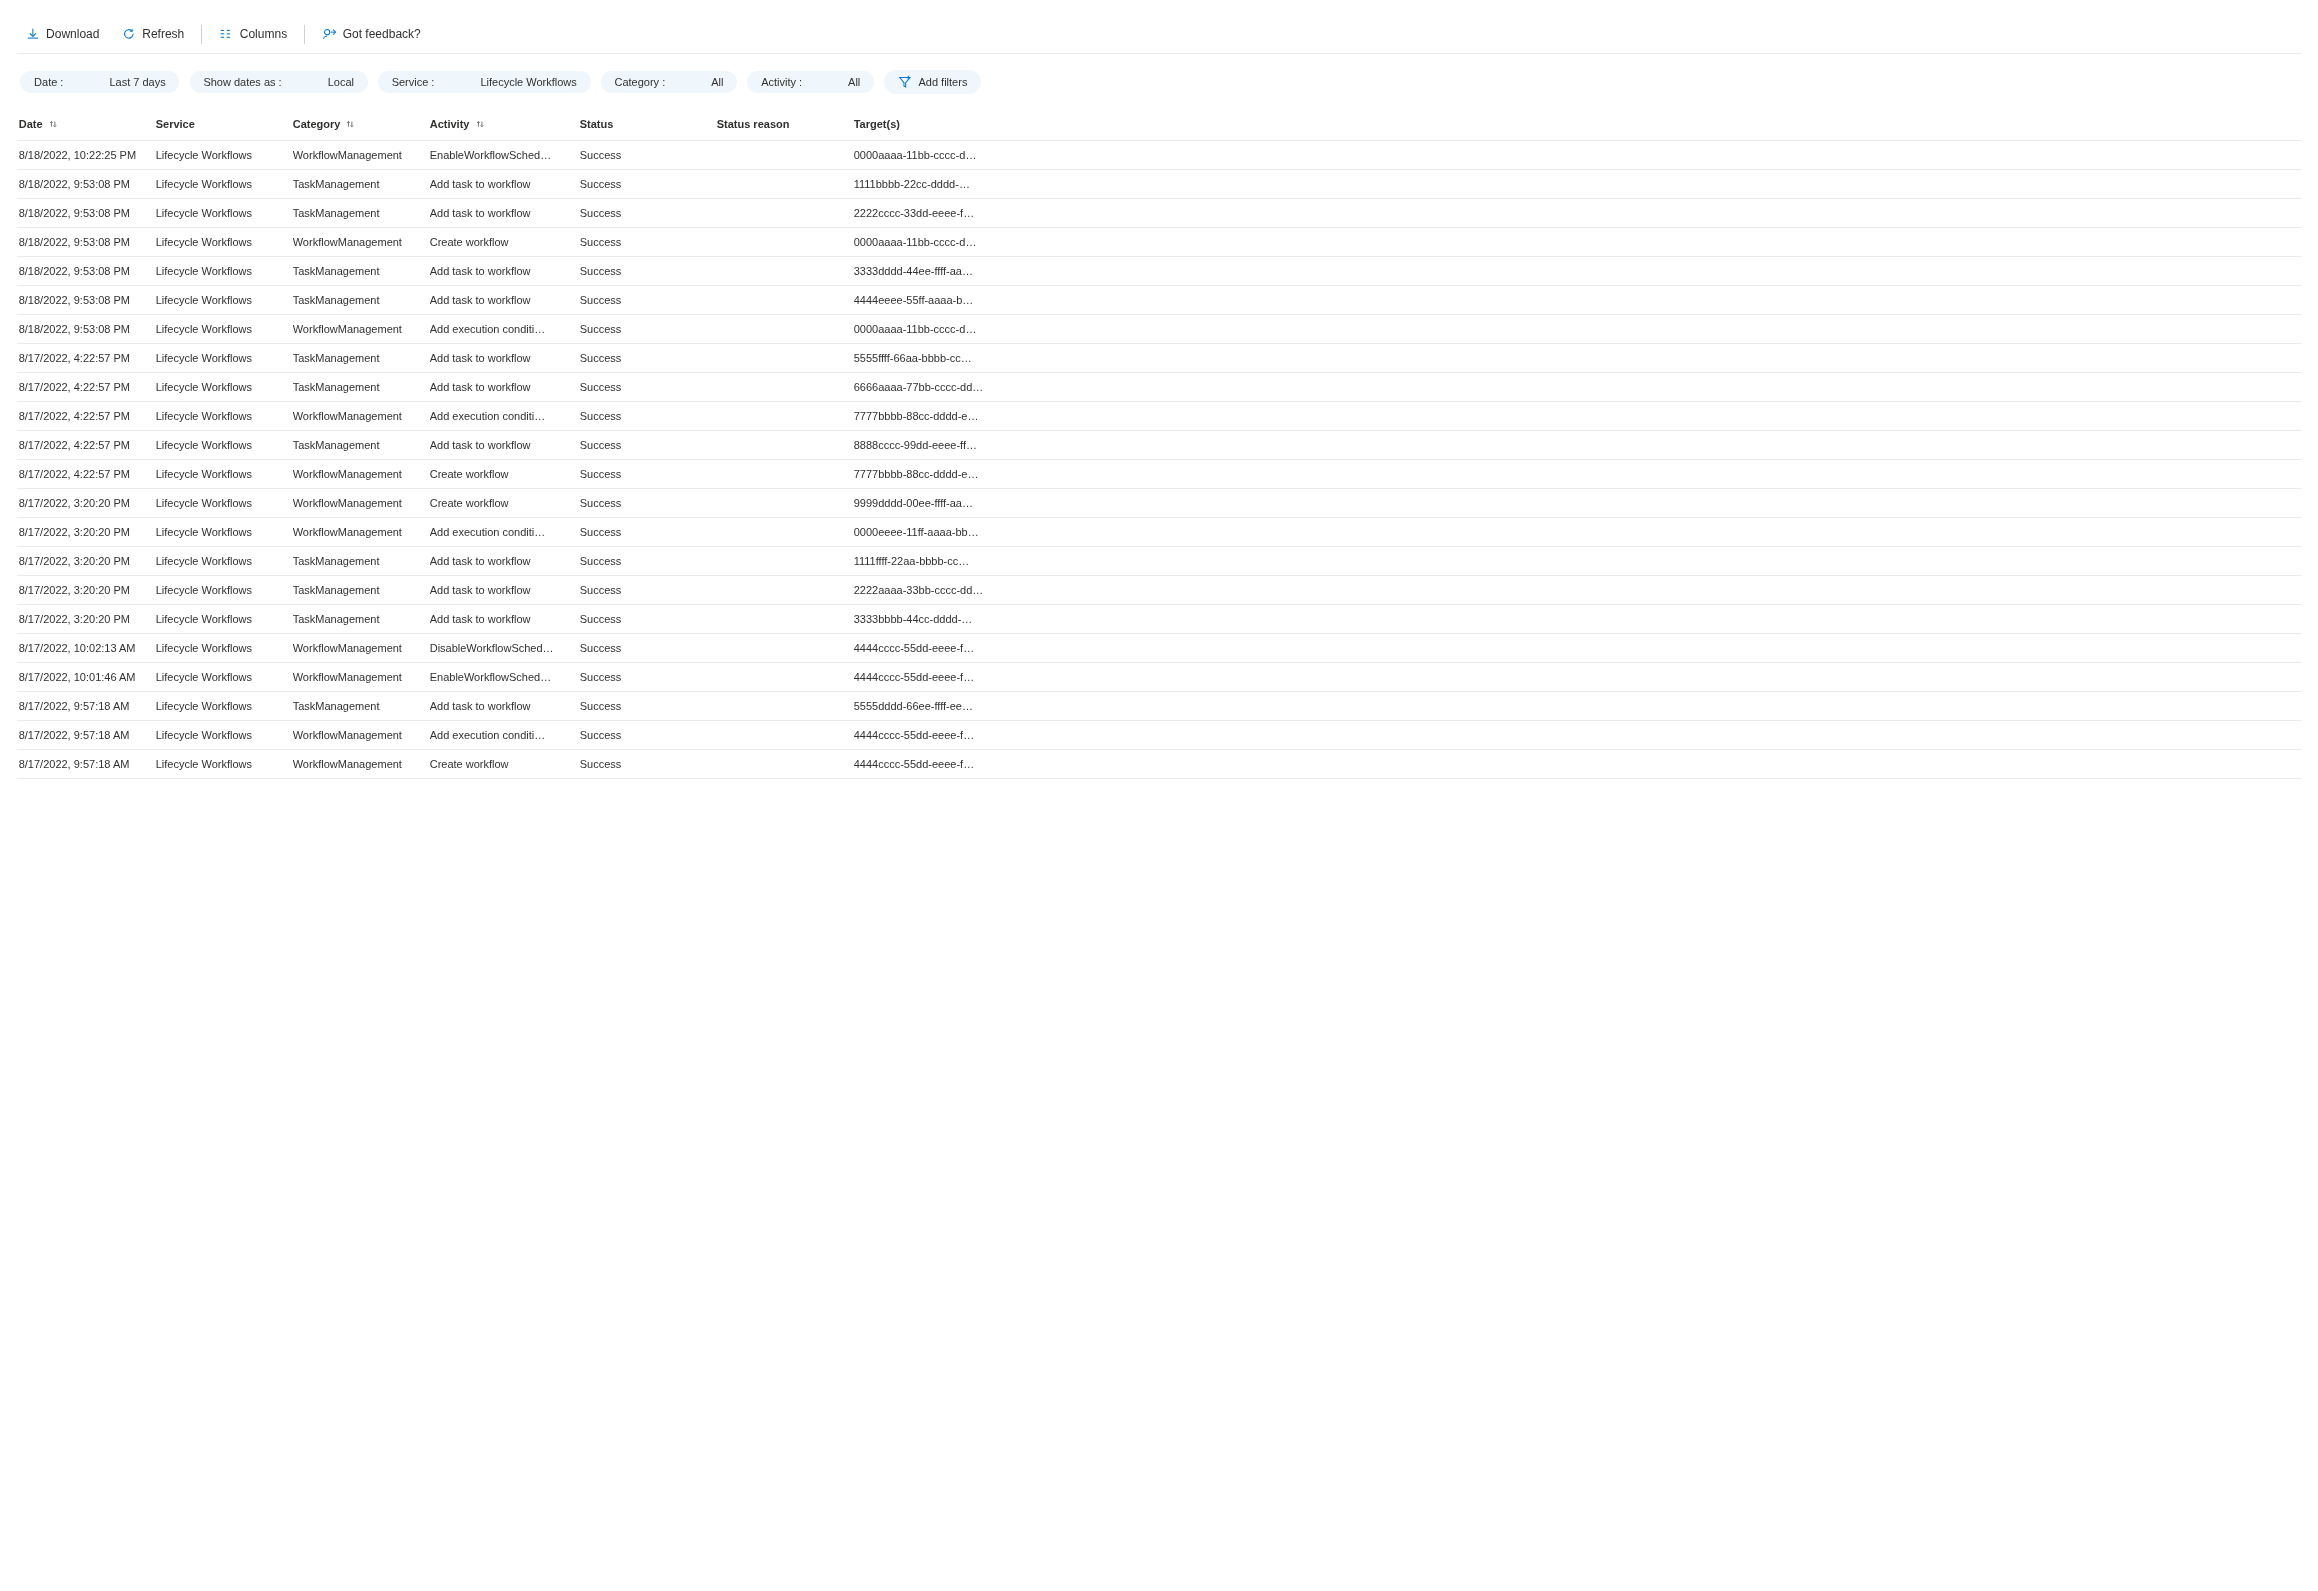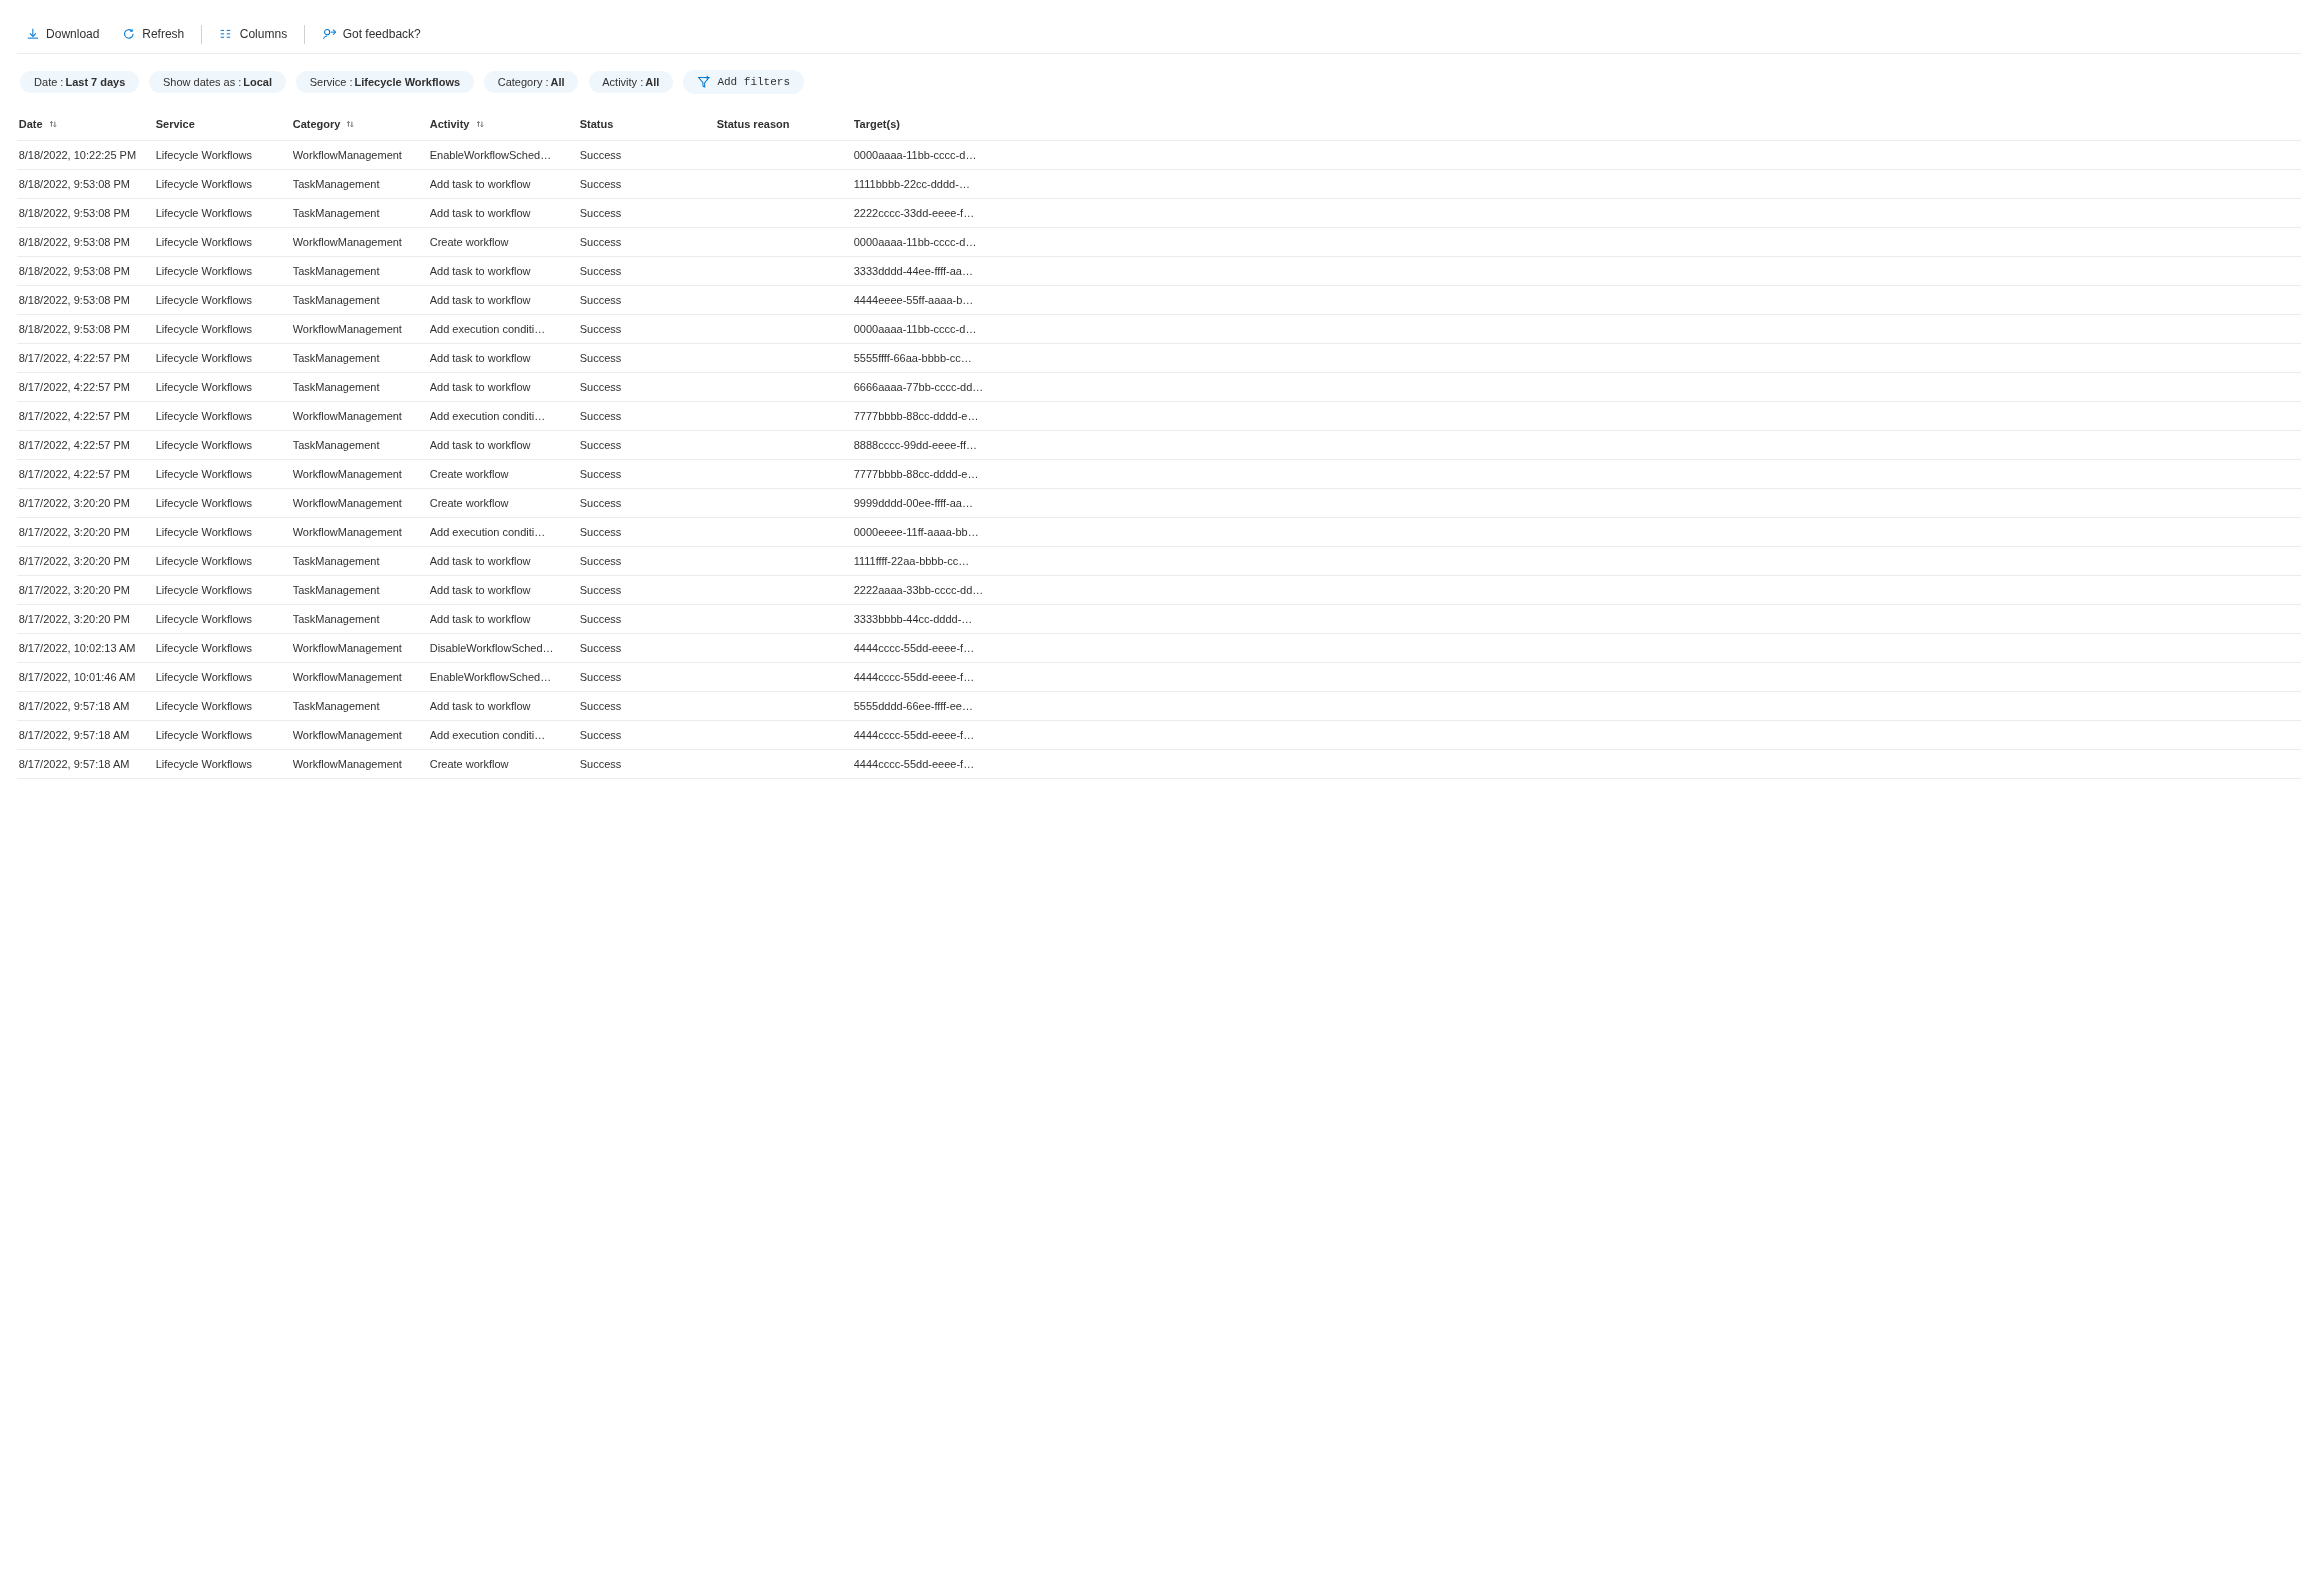--- a/index.html
+++ b/index.html
@@ -59,22 +59,22 @@
     align-items: center;
     gap: 2px;
     background: #eff6fc;
     border-radius: 15.4px;
     padding: 5.1px 13.7px;
     font-size: 11px;
     color: #323130;
     cursor: pointer;
     white-space: nowrap;
   }
-  .pill .val { font-weight: 700; }
-  .pill.add { gap: 6.8px; font-family: Liberation Mono, monospace; }
+  .pill .val { font-weight: 400; margin-left: 44px; }
+  .pill.add { gap: 6.8px; }
 
   
   .grid {
     width: 100%;
   }
   .row {
     display: flex;
     align-items: center;
     border-bottom: 0.9px solid #edebe9;
     min-height: 29px;

